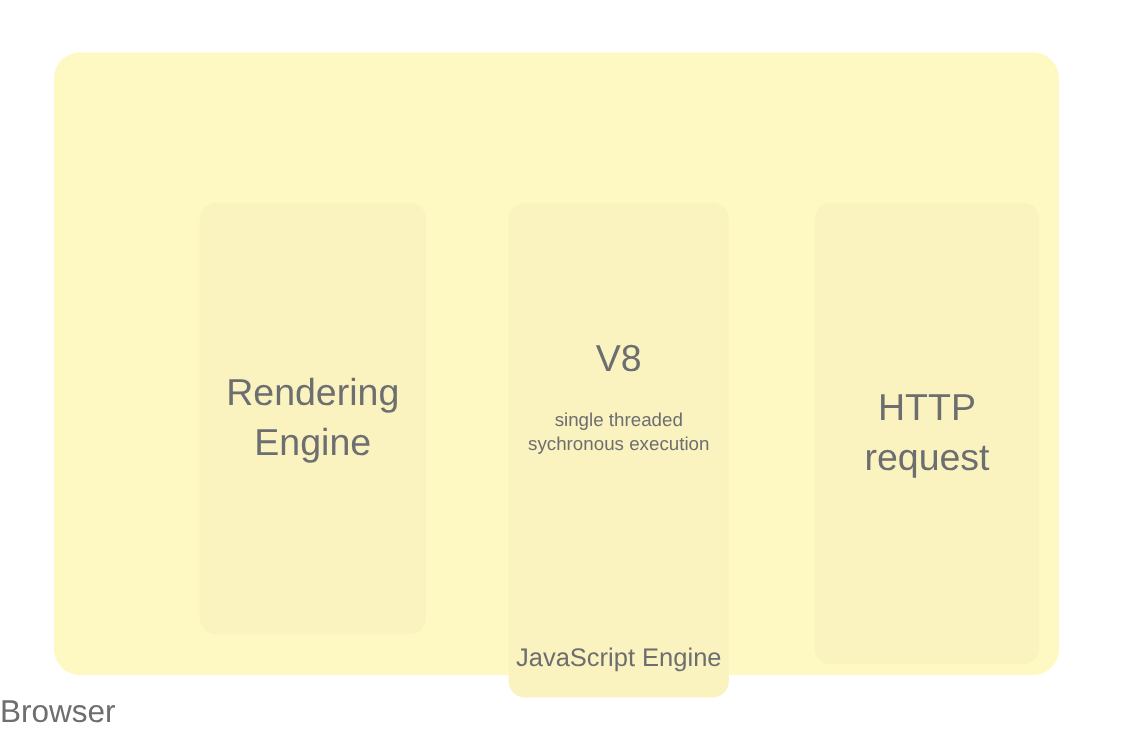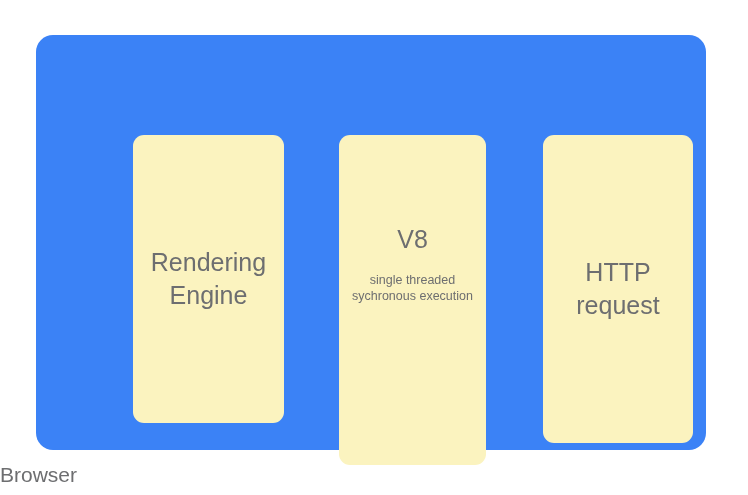--- a/index.html
+++ b/index.html
@@ -21,21 +21,21 @@
     background: #ffffff;
   }
 
   
   .browser-box {
     position: absolute;
     left: 36px;
     top: 35px;
     width: 670px;
     height: 415px;
-    background: #3b82f6;
+    background: #fef9c3;
     border-radius: 17px;
     box-sizing: border-box;
   }
 
   
   .card {
     position: absolute;
     background: #fbf3bf;
     border-radius: 11px;
     box-sizing: border-box;
@@ -130,20 +130,21 @@
 
     <div class="card card-rendering-engine">
       <div class="card-title">Rendering
 Engine</div>
     </div>
 
     <div class="card card-v8">
       <div class="v8-title">V8</div>
       <div class="v8-subtitle">single threaded
 sychronous execution</div>
+      <div class="v8-footer">JavaScript Engine</div>
     </div>
 
     <div class="card card-http">
       <div class="card-title">HTTP
 request</div>
     </div>
 
   </div>
 
   <div class="browser-caption">Browser</div>

